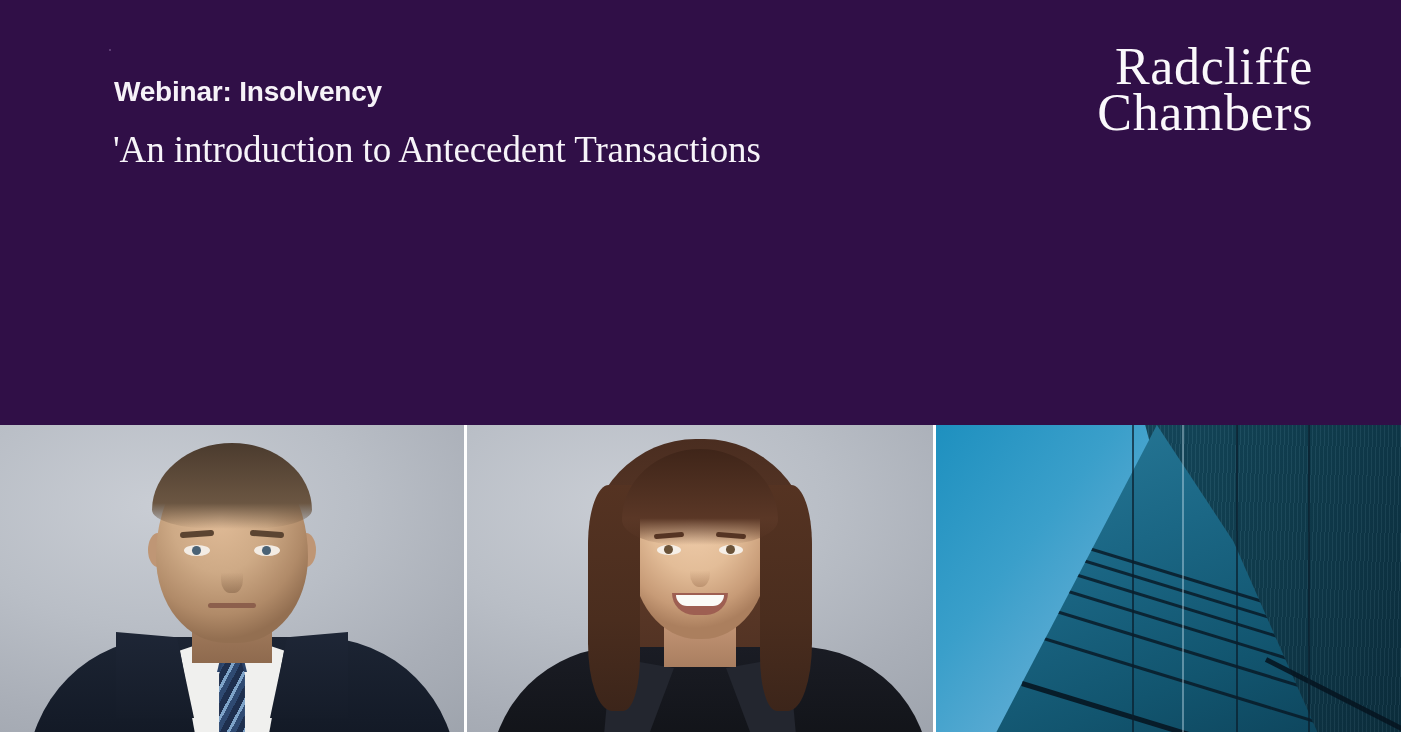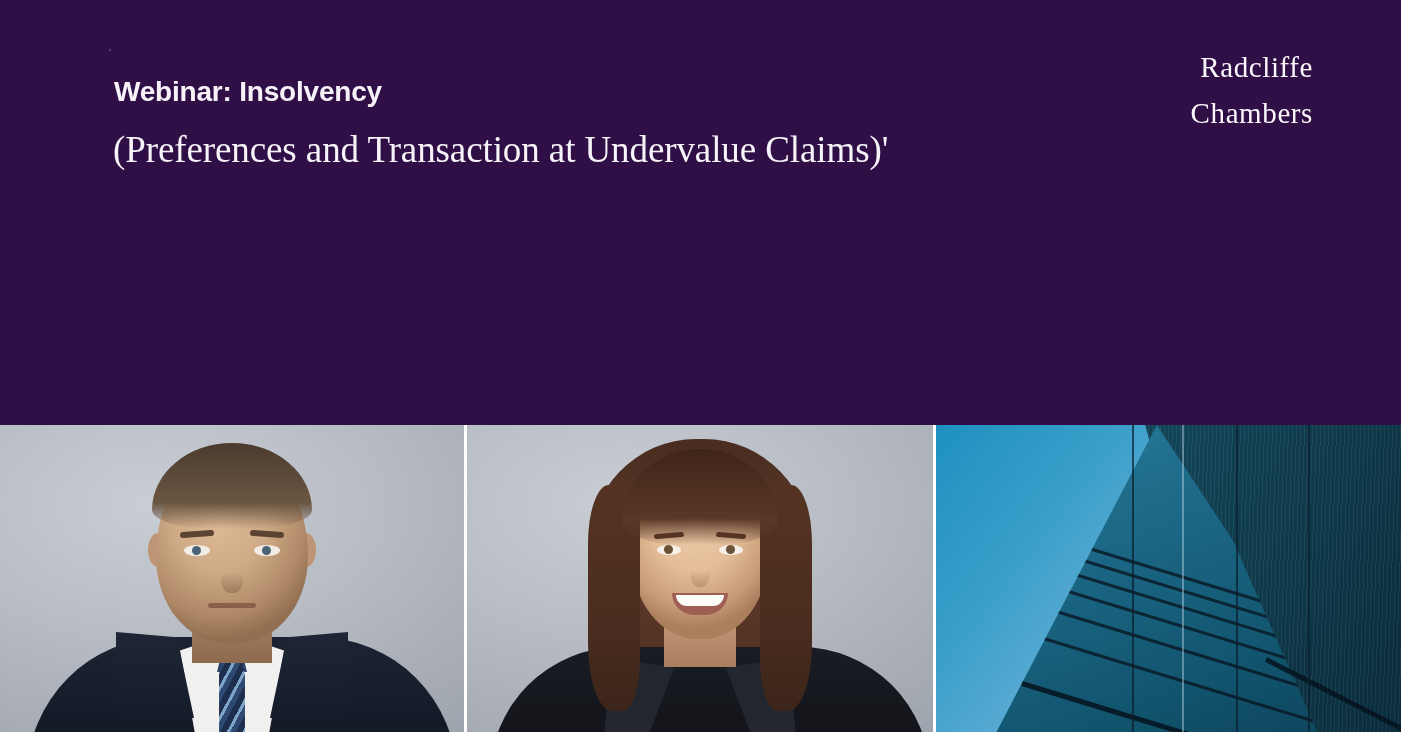--- a/index.html
+++ b/index.html
@@ -92,21 +92,21 @@
     line-height: 0;
   }
 
   
   #logo {
     position: absolute;
     right: 88px;
     top: 44px;
     text-align: right;
     font-family: "Liberation Serif", serif;
-    font-size: 29px;
+    font-size: 52px;
     line-height: 46px;
     color: #faf8fb;
     letter-spacing: 0.6px;
   }
   #logo span { display: block; }
 
   
   #strip {
     position: absolute;
     left: 0;
@@ -480,21 +480,21 @@
 
 <div id="banner">
 
   <div id="header-band">
 
     <div id="speck"></div>
 
     <div id="eyebrow">Webinar: Insolvency</div>
 
     <div id="title">
-      <span class="tline">(Preferences and Transaction at Undervalue Claims)'</span>
+      <span class="tline">'An introduction to Antecedent Transactions</span>
     </div>
 
 
 
     <div id="logo">
       <span>Radcliffe</span>
       <span>Chambers</span>
     </div>
   </div>
 

